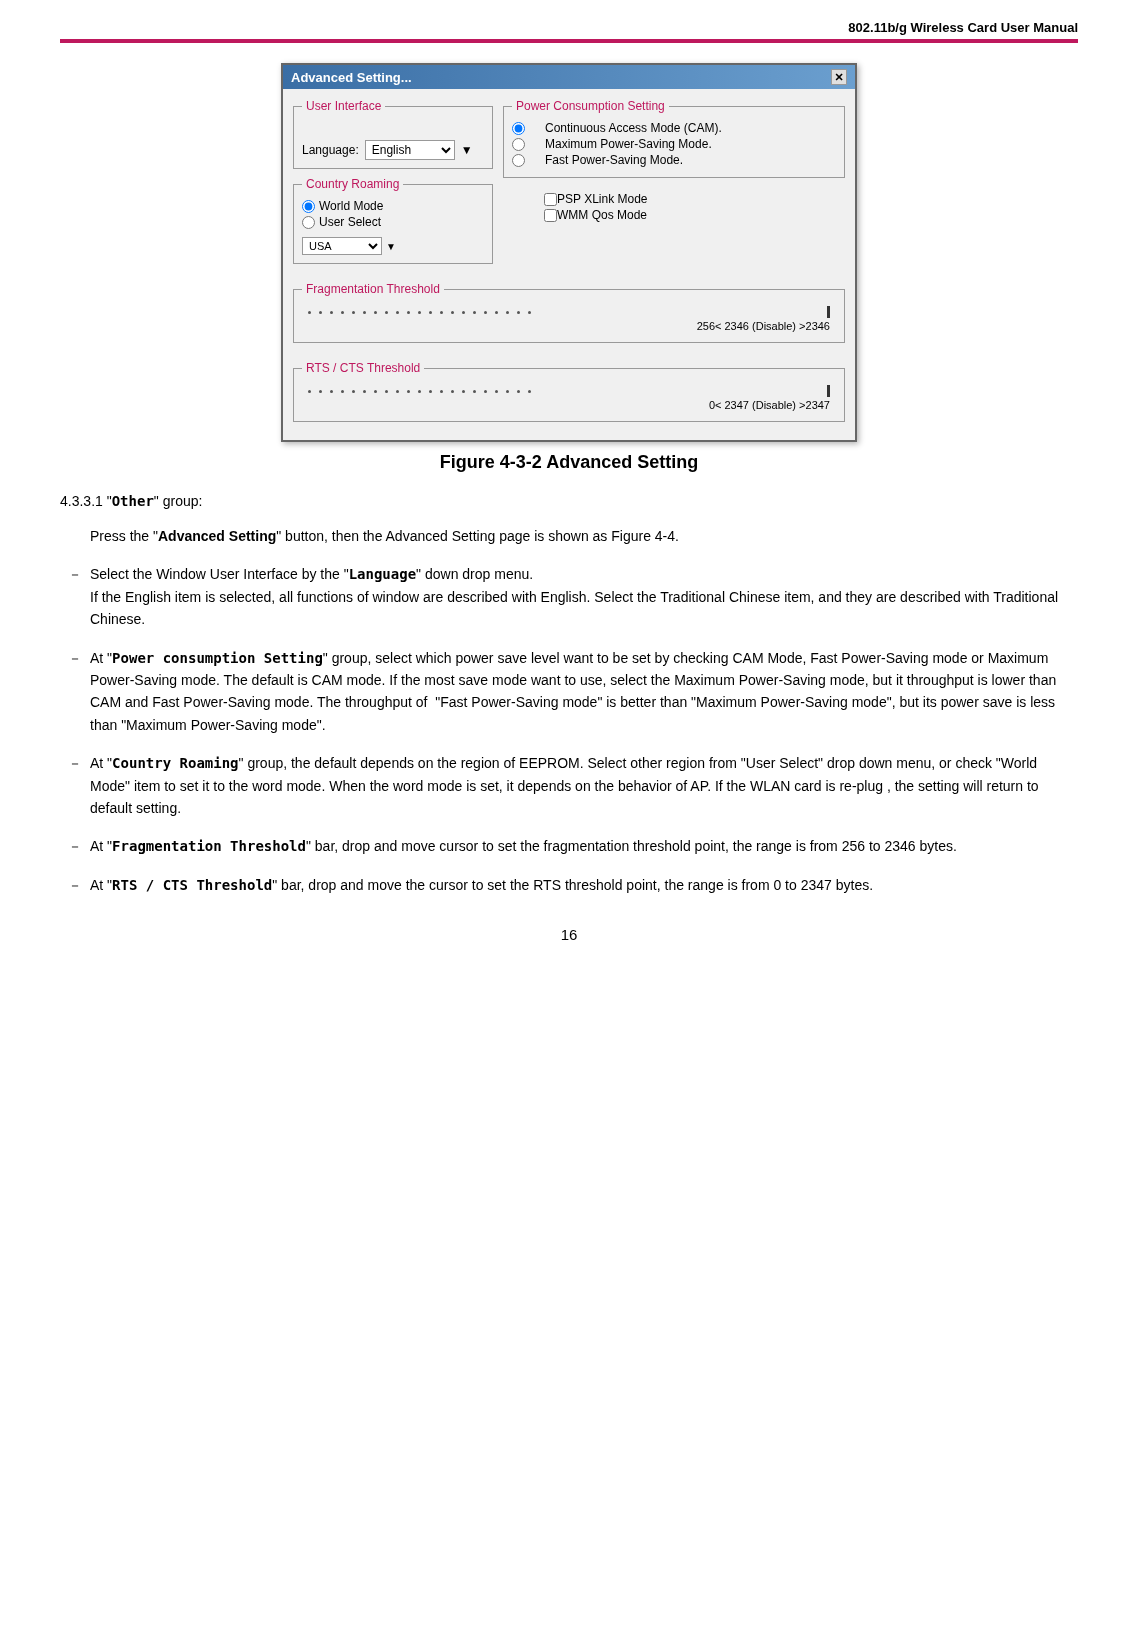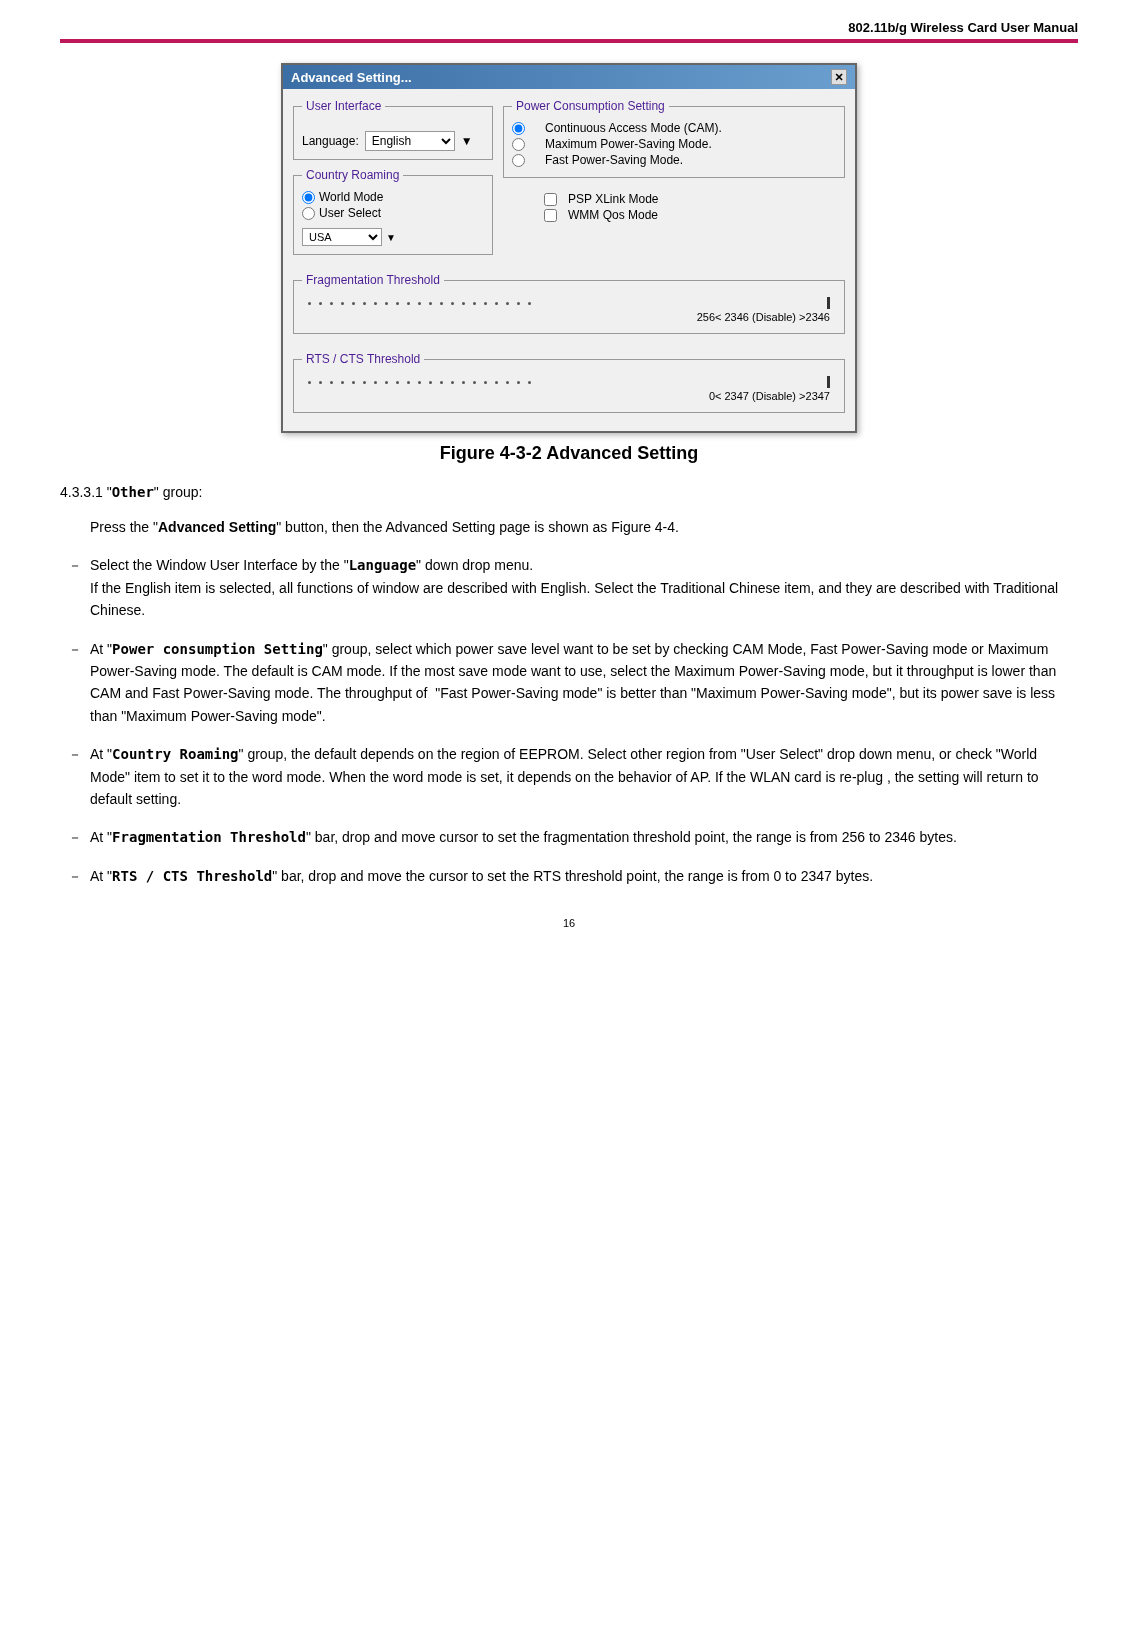--- a/index.html
+++ b/index.html
@@ -64,33 +64,33 @@
       border: 1px solid #999;
       padding: 6px 8px 8px 8px;
       position: relative;
       margin-bottom: 8px;
       background: #f0f0f0;
     }
     .group-box legend {
       font-size: 12px;
       font-weight: normal;
       padding: 0 4px;
-      color: #4c1d95;
+      color: #be185d;
     }
 
     .left-col { width: 200px; flex-shrink: 0; }
     .right-col { flex: 1; }
 
     
     .ui-group { margin-bottom: 8px; }
     .language-row {
       display: flex;
       align-items: center;
       gap: 6px;
-      margin-top: 12px;
+      margin-top: 21px;
       font-size: 12px;
     }
     .lang-select {
       border: 1px solid #999;
       background: #fff;
       padding: 1px 2px;
       font-size: 12px;
       width: 90px;
     }
 
@@ -117,21 +117,21 @@
       align-items: center;
       gap: 20px;
       font-size: 12px;
       margin: 2px 0;
     }
 
     
     .check-row {
       display: flex;
       align-items: center;
-      gap: 11px;
+      gap: 0;
       font-size: 12px;
       margin: 2px 0;
       padding-left: 41px;
     }
 
     
     .full-section {
       padding: 0 10px 10px 10px;
     }
 
@@ -176,21 +176,21 @@
       text-align: center;
     }
     .bullet-content { flex: 1; }
     .bold-text { font-weight: bold; }
     .code-text { font-family: monospace; font-weight: bold; }
 
     
     .page-number {
       text-align: center;
       margin-top: 30px;
-      font-size: 11px;
+      font-size: 15px;
     }
     .track-container {
       position: relative;
       padding: 4px 6px 2px 6px;
     }
     .dots-row {
       display: flex;
       align-items: center;
       gap: 8px;
     }

